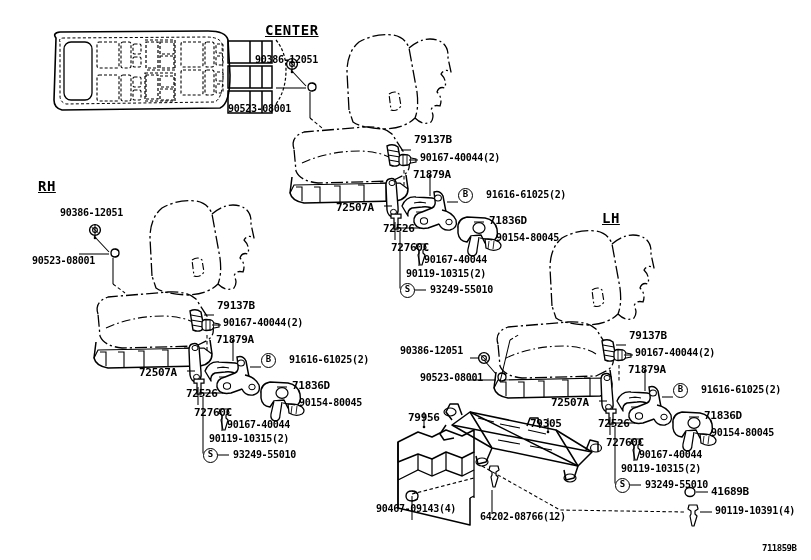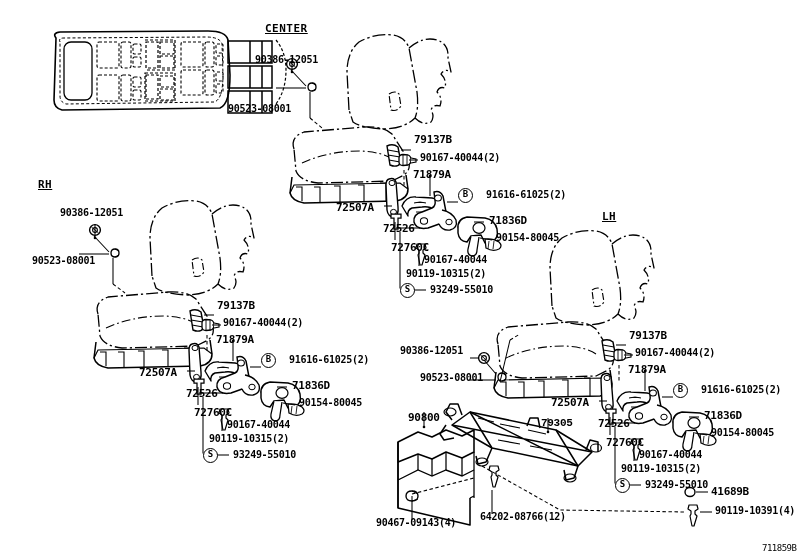--- a/index.html
+++ b/index.html
@@ -26,31 +26,31 @@
     font-weight:bold;
     letter-spacing:-0.3px;
     white-space:nowrap;
     color:#000;
     line-height:1;
   }
   .lbl.big{font-size:11px;}
   .hdr{
     position:absolute;
     font-family:"DejaVu Sans Mono","Liberation Mono",monospace;
-    font-size:11px;
+    font-size:14px;
     font-weight:bold;
     letter-spacing:0.5px;
     text-decoration:underline;
     white-space:nowrap;
   }
   .sheetid{
     position:absolute;
     font-family:"DejaVu Sans Mono","Liberation Mono",monospace;
     font-size:9px;
-    font-weight:normal;
+    font-weight:bold;
     letter-spacing:-0.5px;
     white-space:nowrap;
   }
   .cmark{
     position:absolute;
     width:13px;height:13px;
     border:1.4px solid #000;
     border-radius:50%;
     font-family:"DejaVu Sans Mono","Liberation Mono",monospace;
     font-size:9px;font-weight:bold;
@@ -434,21 +434,21 @@
   <div class="lbl big" style="left:704px;top:410px;">71836D</div>
   <div class="lbl" style="left:711px;top:428px;">90154-80045</div>
   <div class="lbl big" style="left:598px;top:418px;">72526</div>
   <div class="lbl big" style="left:606px;top:437px;">72760C</div>
   <div class="lbl" style="left:639px;top:450px;">90167-40044</div>
   <div class="lbl" style="left:621px;top:464px;">90119-10315(2)</div>
   <div class="lbl" style="left:645px;top:480px;">93249-55010</div>
   <div class="cmark" style="left:673px;top:383px;">B</div>
   <div class="cmark" style="left:615px;top:478px;">S</div>
 
-  <div class="lbl big" style="left:408px;top:412px;">90800</div>
-  <div class="lbl big" style="left:541px;top:418px;font-family:Liberation Mono, monospace;">79305</div>
-  <div class="lbl" style="left:376px;top:518px;">90467-09143(4)</div>
+  <div class="lbl big" style="left:408px;top:412px;">79956</div>
+  <div class="lbl big" style="left:530px;top:418px;">79305</div>
+  <div class="lbl" style="left:376px;top:504px;">90467-09143(4)</div>
   <div class="lbl" style="left:480px;top:512px;">64202-08766(12)</div>
   <div class="lbl big" style="left:711px;top:486px;">41689B</div>
   <div class="lbl" style="left:715px;top:506px;">90119-10391(4)</div>
 
   <div class="sheetid" style="left:762px;top:543px;">711859B</div>
 </div>
 
 </body></html>

